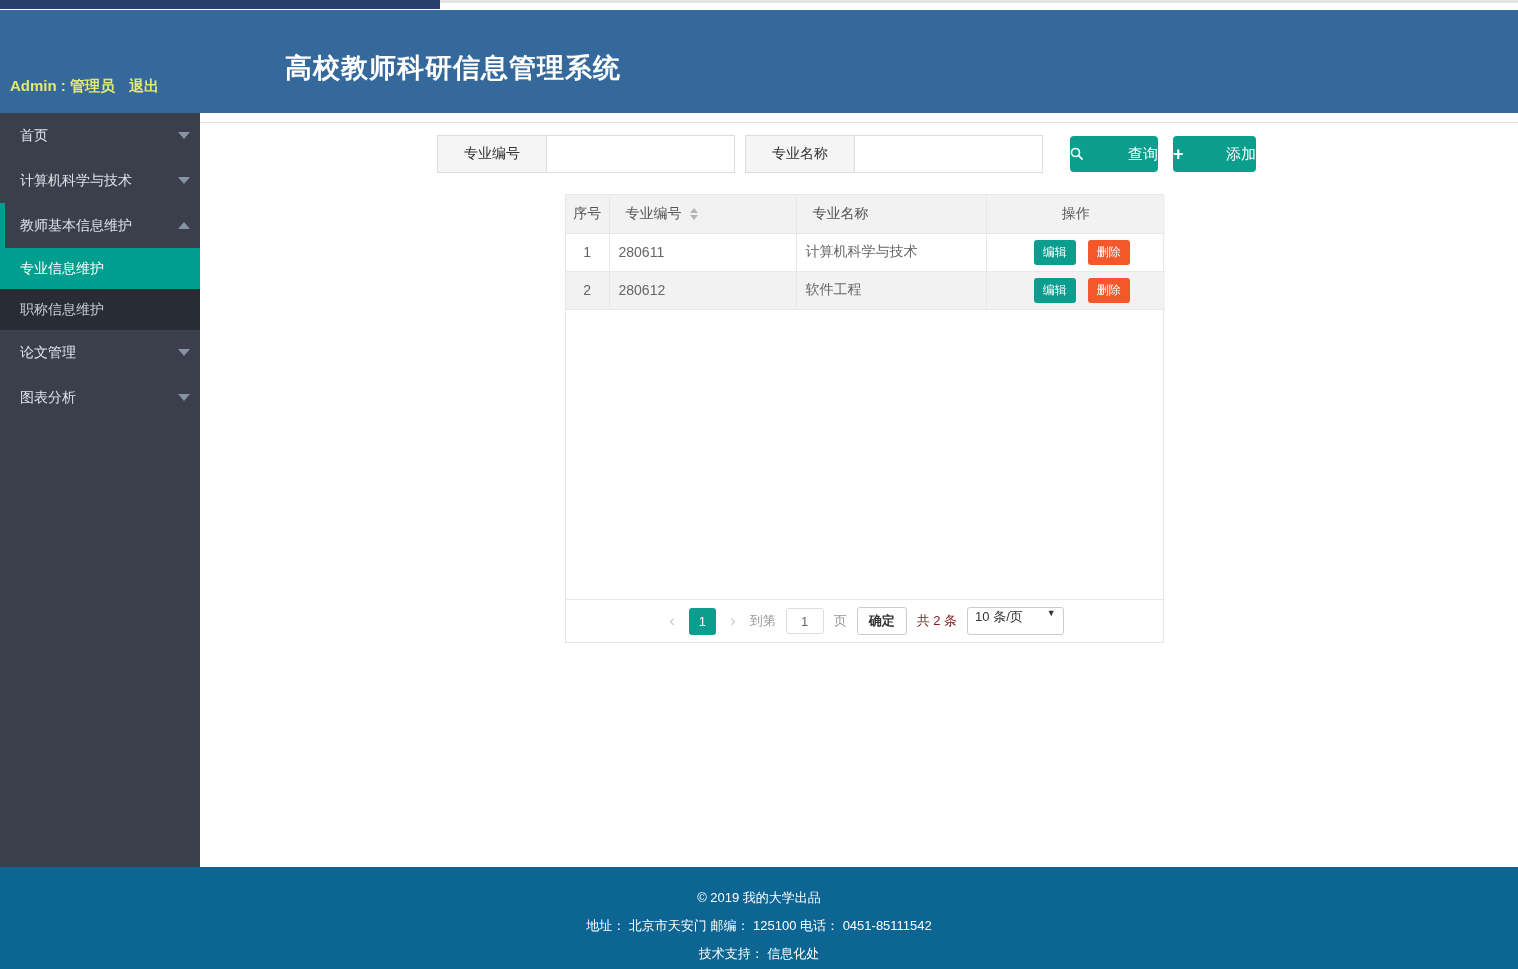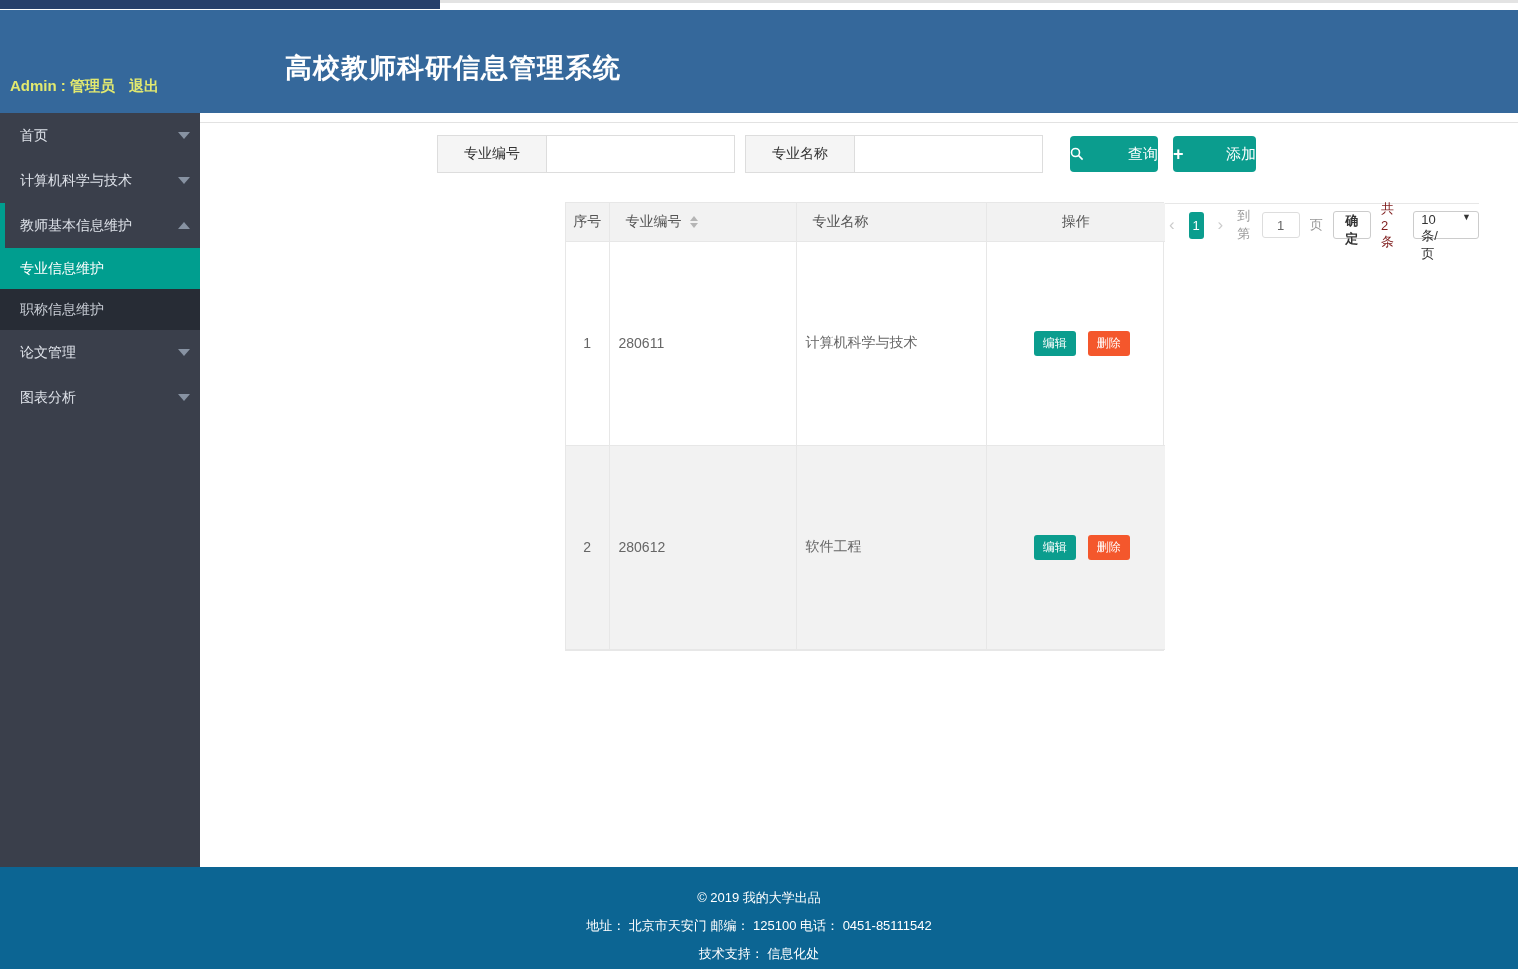--- a/index.html
+++ b/index.html
@@ -32,21 +32,21 @@
   .search-group { position:absolute; top:22px; height:38px; display:flex; }
   .search-group .s-label { width:110px; height:38px; background:#f5f5f5; border:1px solid #ddd; display:flex; align-items:center; justify-content:center; font-size:14px; color:#333; }
   .search-group .s-input { width:188px; height:38px; border:1px solid #ddd; border-left:none; padding:0 8px; font-size:14px; color:#333; outline:none; font-family:inherit; }
   #group-code { left:237px; }
   #group-name { left:545px; }
   .btn-teal { position:absolute; top:23px; height:36px; background:#0b9d8e; color:#fff; border:none; border-radius:4px; font-size:15px; font-family:inherit; cursor:pointer; display:flex; align-items:center; justify-content:space-between; gap:5px; }
   #btn-query { left:870px; width:88px; }
   #btn-add { left:973px; width:83px; }
   #btn-add .plus { font-size:18px; font-weight:bold; line-height:1; }
   
-  #table-wrap { position:absolute; left:365px; top:89px; width:599px; height:449px; border:1px solid #e7e7e7; display:flex; }
+  #table-wrap { position:absolute; left:365px; top:81px; width:599px; height:449px; border:1px solid #e7e7e7; display:flex; flex-direction:column; }
   table { border-collapse:collapse; width:100%; table-layout:fixed; }
   th, td { border-right:1px solid #e7e7e7; border-bottom:1px solid #e7e7e7; font-weight:normal; font-size:14px; height:38px; }
   th:last-child, td:last-child { border-right:none; }
   thead th { background:#f2f2f2; color:#555; text-align:left; padding-left:16px; }
   th.c-no, td.c-no { width:43px; text-align:center; padding-left:0; }
   th.c-code, td.c-code { width:187px; }
   th.c-name, td.c-name { width:190px; }
   th.c-op { width:179px; text-align:center; padding-left:0; }
   td { color:#666; padding-left:9px; }
   td.c-op { text-align:center; padding-left:12px; }

